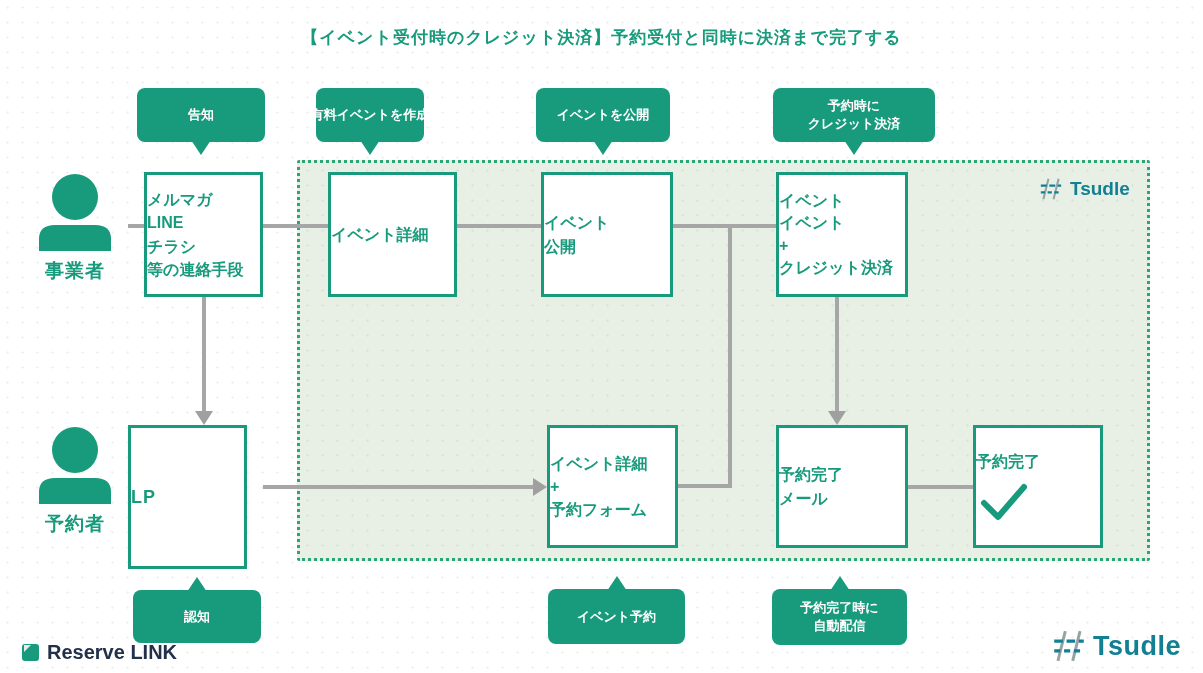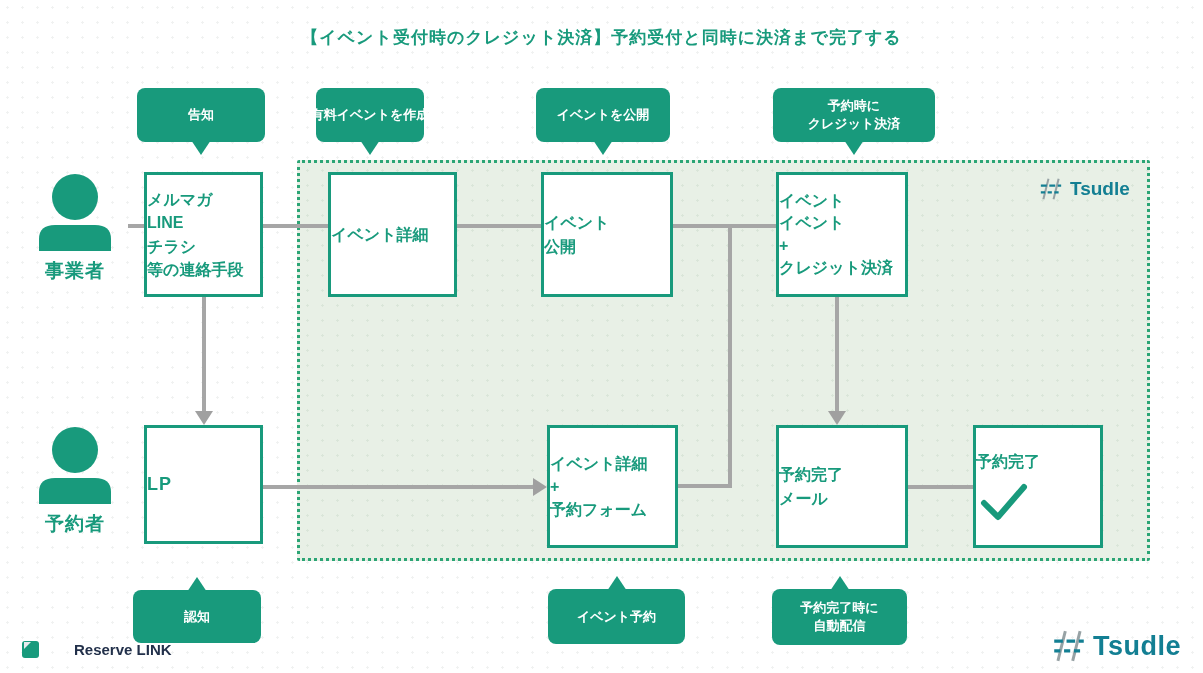--- a/index.html
+++ b/index.html
@@ -53,21 +53,21 @@
   .arrow-right{
     position:absolute;width:0;height:0;
     border-top:9px solid transparent;border-bottom:9px solid transparent;
     border-left:14px solid #a0a0a0;
   }
   .actor{position:absolute;width:100px;text-align:center;}
   .actor-label{margin-top:3px;font-size:19px;font-weight:bold;color:#189a7c;letter-spacing:1px;}
   .logo-row{position:absolute;display:flex;align-items:center;gap:8px;}
   .tsudle-text-sm{font-size:19px;font-weight:bold;color:#137f93;}
   .tsudle-text-lg{font-size:27px;font-weight:bold;color:#137f93;letter-spacing:0.5px;}
-  .reserve-text{font-size:15px;font-weight:bold;color:#22304a;margin-left:27px;}
+  .reserve-text{font-size:20px;font-weight:bold;color:#22304a;}
   .check-svg{margin-top:8px;}
 </style>
 </head>
 <body>
 
 <div class="canvas">
 
   <div class="title">【イベント受付時のクレジット決済】予約受付と同時に決済まで完了する</div>
 
   <div class="region"></div>
@@ -150,21 +150,21 @@
     <span>イベント</span>
     <span>公開</span>
   </div>
   <div class="box" style="left:776px;top:172px;width:132px;height:125px;line-height:1.4">
     <span>イベント</span>
     <span>イベント</span>
     <span>+</span>
     <span>クレジット決済</span>
   </div>
 
-  <div class="box lp-box" style="left:144px;top:425px;width:119px;height:119px">
+  <div class="box lp-box" style="left:128px;top:425px;width:119px;height:144px">
     <span>LP</span>
   </div>
   <div class="box" style="left:547px;top:425px;width:131px;height:123px">
     <span>イベント詳細</span>
     <span>+</span>
     <span>予約フォーム</span>
   </div>
   <div class="box" style="left:776px;top:425px;width:132px;height:123px">
     <span>予約完了</span>
     <span>メール</span>

